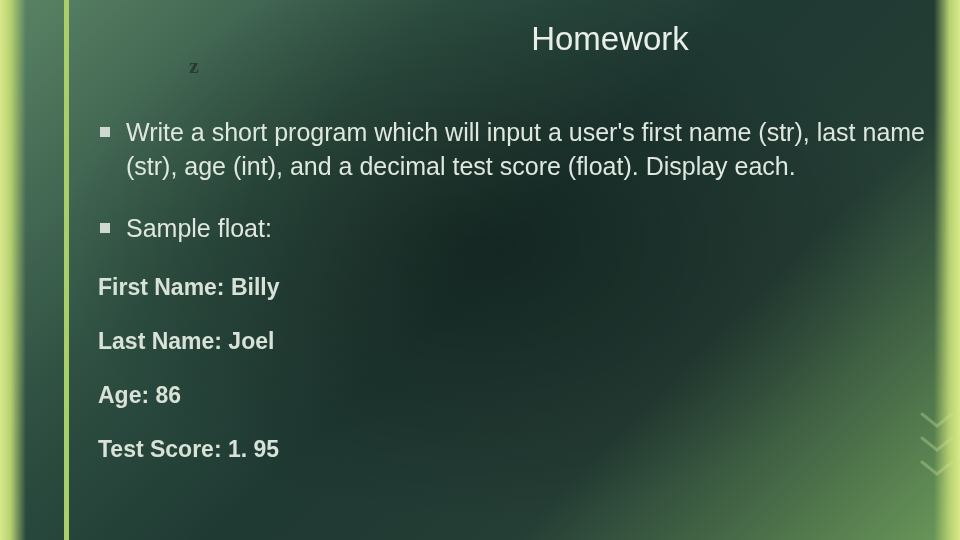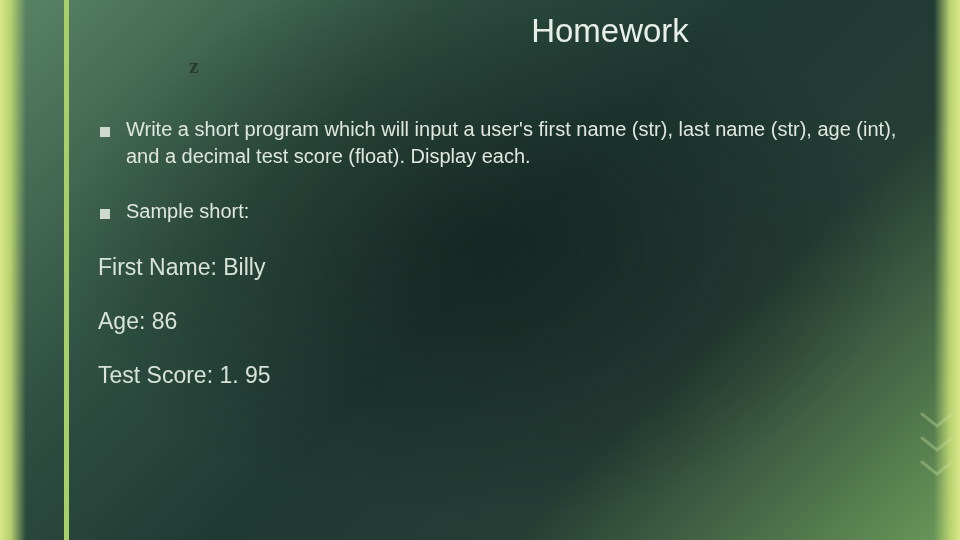--- a/index.html
+++ b/index.html
@@ -58,60 +58,60 @@
     left: 189px;
     top: 53px;
     font-family: "Times New Roman", serif;
     font-size: 22px;
     color: #2a3b32;
     font-weight: 600;
   }
   
   .title {
     position: absolute;
-    top: 12px;
+    top: 20px;
     left: 0;
     right: 0;
     text-align: center;
     padding-left: 260px;
     color: #e8efe9;
     font-size: 33px;
     font-weight: 400;
   }
   
   .content {
     position: absolute;
     left: 98px;
     right: 30px;
     top: 116px;
     color: #dfe7df;
   }
   .bullet-item {
     position: relative;
     padding-left: 28px;
-    font-size: 20px;
+    font-size: 25px;
     line-height: 1.35;
     margin-bottom: 28px;
   }
   .bullet-item::before {
     content: "";
     position: absolute;
     left: 2px;
     top: 11px;
     width: 10px;
     height: 10px;
     background: #cfd9cf;
   }
   .sample-block {
     margin-top: 8px;
     font-size: 23px;
     line-height: 1.3;
     color: #d8e2d8;
     font-family: "Segoe UI", Arial, sans-serif;
-    font-weight: 400;
+    font-weight: 700;
   }
   .sample-block div {
     margin-bottom: 24px;
   }
 </style>
 </head>
 <body>
 
 <div class="slide">
   <div class="edge-left"></div>
@@ -132,21 +132,22 @@
 
   <div class="z-ornament">z</div>
 
   <div class="title">Homework</div>
 
   <div class="content">
     <div class="bullet-item">
       <span>Write a short program which will input a user's first name (str), last name (str), age (int), and a decimal test score (float). Display each.</span>
     </div>
     <div class="bullet-item">
-      <span>Sample short:</span>
+      <span>Sample float:</span>
     </div>
     <div class="sample-block">
       <div>First Name: Billy</div>
+      <div>Last Name: Joel</div>
       <div>Age: 86</div>
       <div>Test Score: 1. 95</div>
     </div>
   </div>
 </div>
 
 </body></html>

